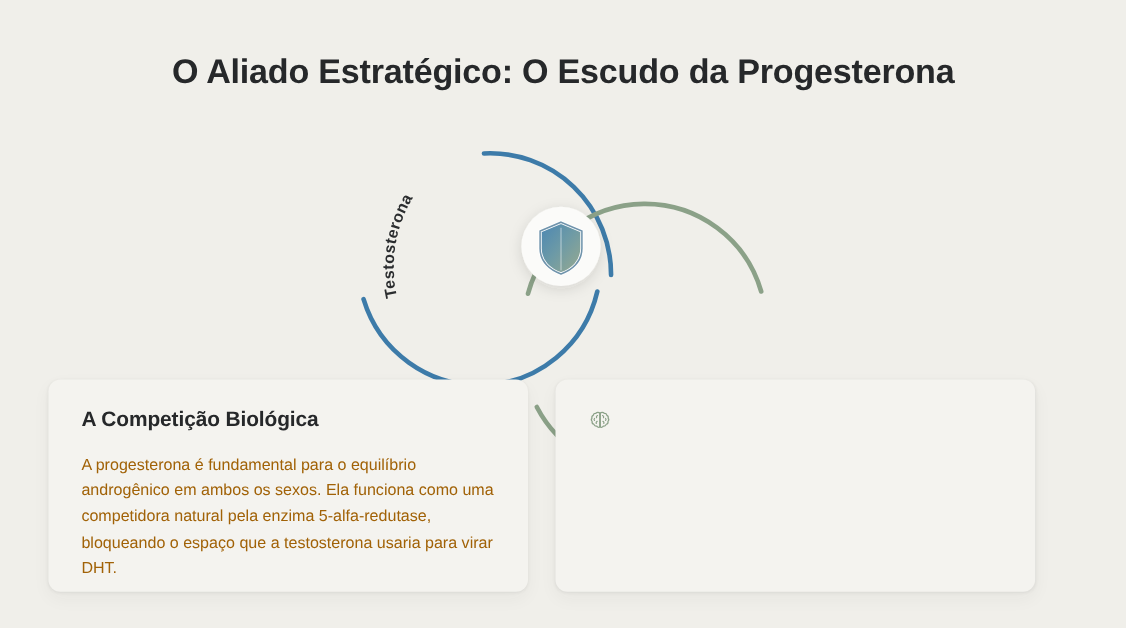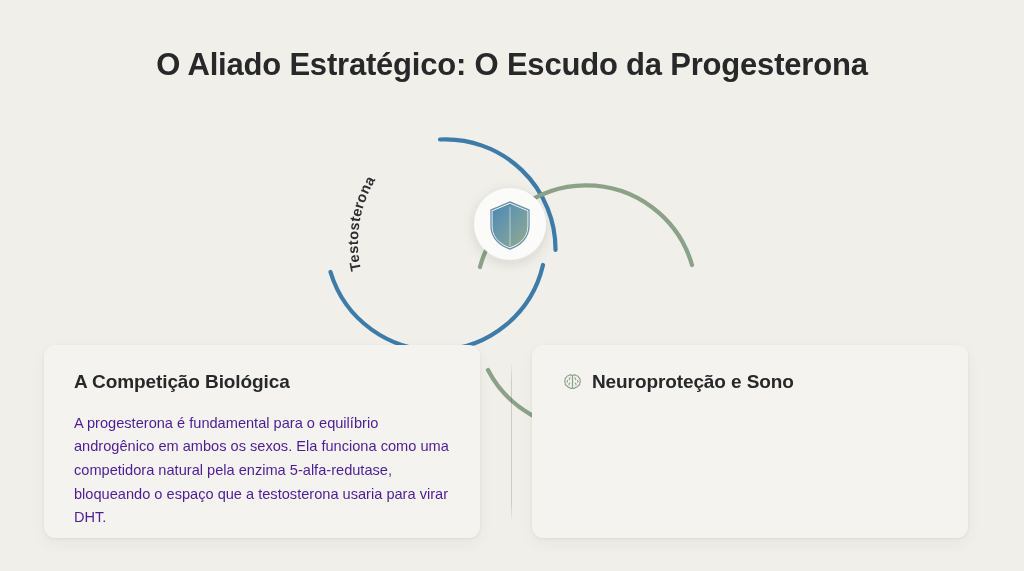--- a/index.html
+++ b/index.html
@@ -58,21 +58,21 @@
   }
 
   
   .cards {
     position: absolute;
     left: 44px;
     top: 345px;
     width: 936px;
     height: 193px;
     display: flex;
-    gap: 52px;
+    gap: 25px;
   }
   .card {
     position: relative;
     width: 436px;
     height: 193px;
     background: #f4f3ef;
     border-radius: 11px;
     box-shadow: 0 1px 3px rgba(40,40,38,0.07),
                 0 6px 16px rgba(40,40,38,0.045);
     box-sizing: border-box;
@@ -94,21 +94,21 @@
   .brain-icon {
     width: 21px;
     height: 21px;
     flex: 0 0 21px;
     display: block;
     margin-top: 1px;
   }
   .card-body {
     font-size: 14.6px;
     line-height: 1.62;
-    color: #4c1d95;
+    color: #a16207;
     max-width: 392px;
   }
 
   
   .divider {
     position: absolute;
     left: 511px;
     top: 363px;
     width: 1px;
     height: 158px;
@@ -204,18 +204,17 @@
                      C14.8 18.8 13.1 19.2 12 18.3 Z"></path>
             <path d="M12 4.4 L12 18.2"></path>
             <path d="M9.4 6.6 C8.4 7.0 8.0 8.0 8.4 8.8"></path>
             <path d="M6.3 9.6 C5.7 10.2 5.7 11.1 6.2 11.7"></path>
             <path d="M9.0 12.6 C8.1 13.0 7.7 14.0 8.1 14.8"></path>
             <path d="M14.6 6.6 C15.6 7.0 16.0 8.0 15.6 8.8"></path>
             <path d="M17.7 9.6 C18.3 10.2 18.3 11.1 17.8 11.7"></path>
             <path d="M15.0 12.6 C15.9 13.0 16.3 14.0 15.9 14.8"></path>
           </g>
         </svg>
-        <div class="card-title">Neuroproteção e Sono</div>
       </div>
     </div>
 
   </div>
 </div>
 
 </body></html>

